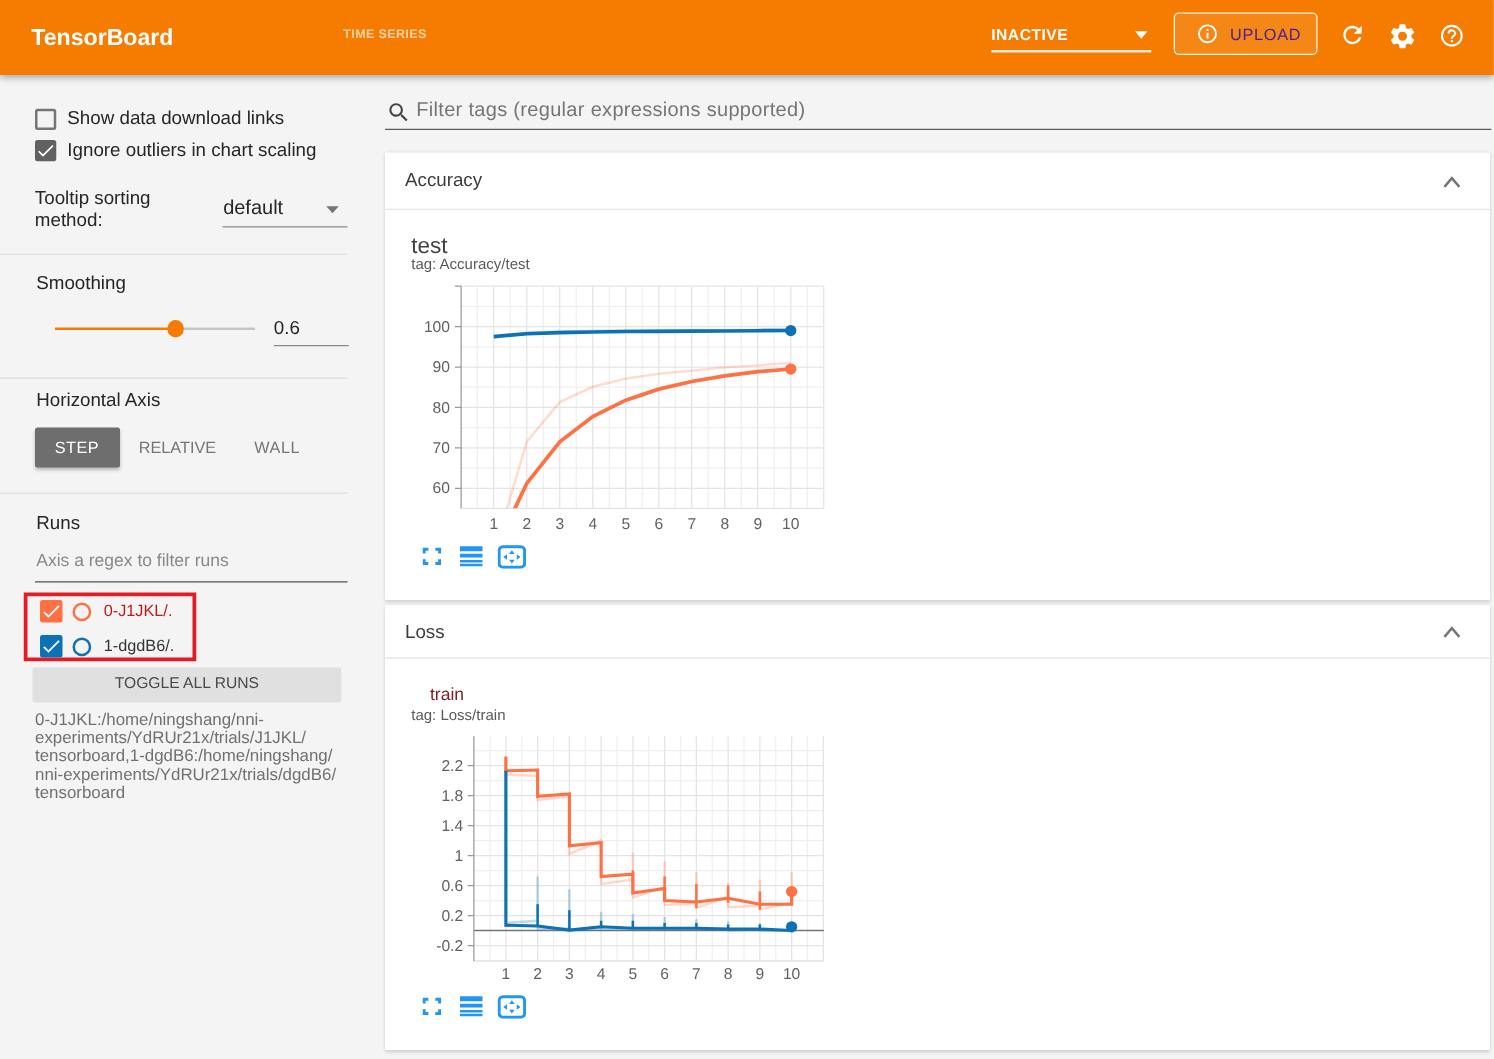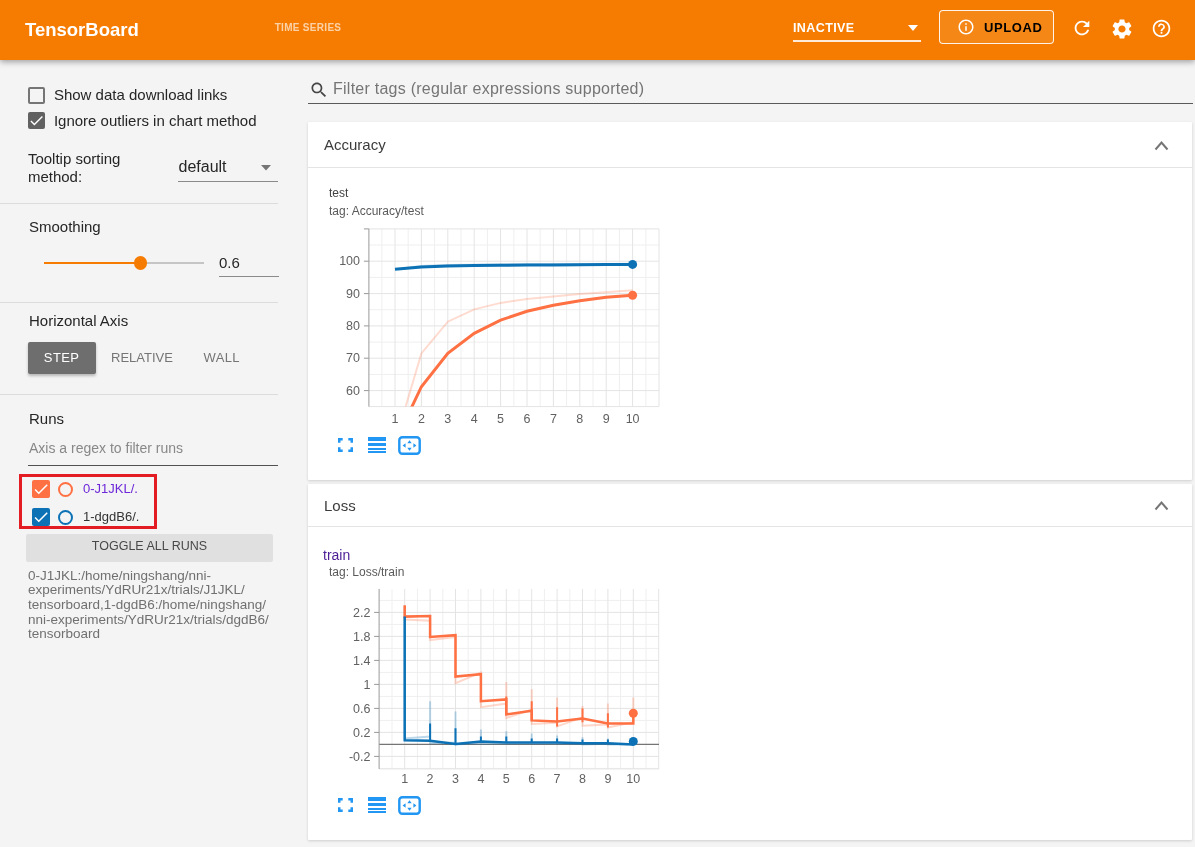--- a/index.html
+++ b/index.html
@@ -17,21 +17,21 @@
   <div class="abs" style="left:258px;top:22px;width:100px;text-align:center;font-size:10px;font-weight:bold;color:rgba(255,255,255,0.65);letter-spacing:0.3px">TIME&nbsp;SERIES</div>
   <div class="abs" style="left:793px;top:21px;font-size:12.5px;font-weight:bold;color:#fff;letter-spacing:0.4px">INACTIVE</div>
   <svg class="abs" style="left:906px;top:24px" width="14" height="8">
       <path fill="#fff" d="M2 1 L12 1 L7 7 Z"></path>
     </svg>
   <div class="abs" style="left:793px;top:40px;width:128px;height:1.5px;background:rgba(255,255,255,0.85)"></div>
   <div class="abs" style="left:939px;top:10px;width:115px;height:34px;border:1.5px solid rgba(255,255,255,0.9);border-radius:4px;background:rgba(255,255,255,0.09)">
     <svg class="abs" style="left:17px;top:6.5px" width="18" height="18" viewBox="0 0 24 24">
         <path fill="#fff" d="M11 17h2v-6h-2v6zm1-15C6.48 2 2 6.48 2 12s4.48 10 10 10 10-4.48 10-10S17.52 2 12 2zm0 18c-4.41 0-8-3.59-8-8s3.59-8 8-8 8 3.59 8 8-3.59 8-8 8zm-1-11h2V7h-2v2z"></path>
       </svg>
-    <div class="abs" style="left:44px;top:9px;font-size:13px;font-weight:bold;color:#000000;letter-spacing:0.6px">UPLOAD</div>
+    <div class="abs" style="left:44px;top:9px;font-size:13px;font-weight:normal;color:#4c1d95;letter-spacing:0.6px">UPLOAD</div>
   </div>
   <svg class="abs" style="left:1071px;top:17px" width="22" height="22" viewBox="0 0 24 24">
       <path fill="#fff" d="M17.65 6.35C16.2 4.9 14.21 4 12 4c-4.42 0-7.99 3.58-8 8s3.57 8 8 8c3.73 0 6.84-2.55 7.73-6h-2.08c-.82 2.33-3.04 4-5.65 4-3.31 0-6-2.69-6-6s2.69-6 6-6c1.66 0 3.14.69 4.22 1.78L13 11h7V4l-2.35 2.35z"></path>
     </svg>
   <svg class="abs" style="left:1110px;top:17px" width="24" height="24" viewBox="0 0 24 24">
       <path fill="#fff" d="M19.14 12.94c.04-.3.06-.61.06-.94 0-.32-.02-.64-.07-.94l2.03-1.58c.18-.14.23-.41.12-.61l-1.92-3.32c-.12-.22-.37-.29-.59-.22l-2.39.96c-.5-.38-1.03-.7-1.62-.94l-.36-2.54c-.04-.24-.24-.41-.48-.41h-3.84c-.24 0-.43.17-.47.41l-.36 2.54c-.59.24-1.13.57-1.62.94l-2.39-.96c-.22-.08-.47 0-.59.22L2.74 8.87c-.12.21-.08.47.12.61l2.03 1.58c-.05.3-.09.63-.09.94s.02.64.07.94l-2.03 1.58c-.18.14-.23.41-.12.61l1.92 3.32c.12.22.37.29.59.22l2.39-.96c.5.38 1.03.7 1.62.94l.36 2.54c.05.24.24.41.48.41h3.84c.24 0 .44-.17.47-.41l.36-2.54c.59-.24 1.13-.56 1.62-.94l2.39.96c.22.08.47 0 .59-.22l1.92-3.32c.12-.22.07-.47-.12-.61l-2.01-1.58zM12 15.6c-1.98 0-3.6-1.62-3.6-3.6s1.62-3.6 3.6-3.6 3.6 1.62 3.6 3.6-1.62 3.6-3.6 3.6z"></path>
     </svg>
   <svg class="abs" style="left:1151px;top:18px" width="21" height="21" viewBox="0 0 24 24">
       <path fill="#fff" d="M11 18h2v-2h-2v2zm1-16C6.48 2 2 6.48 2 12s4.48 10 10 10 10-4.48 10-10S17.52 2 12 2zm0 18c-4.41 0-8-3.59-8-8s3.59-8 8-8 8 3.59 8 8-3.59 8-8 8zm0-14c-2.21 0-4 1.79-4 4h2c0-1.1.9-2 2-2s2 .9 2 2c0 2-3 1.75-3 5h2c0-2.25 3-2.5 3-4.5 0-2.21-1.79-4-4-4z"></path>
     </svg>
@@ -40,21 +40,21 @@
 <div class="abs" style="left:0;top:60px;width:290px;height:656px;background:#f4f4f4">
 
   <div class="abs" style="left:28px;top:27.4px;width:17px;height:17px;border:2px solid #757575;border-radius:2px;background:#f4f4f4"></div>
   <div class="abs" style="left:53.9px;top:26.4px;font-size:15px;color:#262626">Show data download links</div>
 
   <div class="abs" style="left:28px;top:52.2px;width:17px;height:17px;border-radius:2px;background:#616161">
     <svg width="17" height="17" viewBox="0 0 24 24">
         <path fill="#fff" d="M9 16.17L4.83 12l-1.42 1.41L9 19 21 7l-1.41-1.41z"></path>
       </svg>
   </div>
-  <div class="abs" style="left:53.9px;top:52.4px;font-size:15px;color:#262626">Ignore outliers in chart method</div>
+  <div class="abs" style="left:53.9px;top:52.4px;font-size:15px;color:#262626">Ignore outliers in chart scaling</div>
 
   <div class="abs" style="left:27.9px;top:90.4px;width:130px;font-size:15px;color:#262626;line-height:18px">Tooltip sorting method:</div>
   <div class="abs" style="left:178.5px;top:97.5px;font-size:16px;color:#262626">default</div>
   <div class="abs" style="left:178px;top:121.4px;width:100px;height:1px;background:#8a8a8a"></div>
   <svg class="abs" style="left:259.5px;top:103.8px" width="12" height="7">
       <path fill="#757575" d="M1 1 L11 1 L6 6.5 Z"></path>
     </svg>
   <div class="abs" style="left:0;top:142.5px;width:278px;height:1px;background:#dcdcdc"></div>
 
   <div class="abs" style="left:29px;top:158.3px;font-size:15px;color:#262626">Smoothing</div>
@@ -78,21 +78,21 @@
   <div class="abs" style="left:28px;top:404.5px;width:250px;height:1.3px;background:#515151"></div>
 
   <div class="abs" style="left:18.8px;top:413.5px;width:138px;height:55.5px;border:3.5px solid #e31b23"></div>
 
   <div class="abs" style="left:32px;top:420px;width:18px;height:18px;border-radius:2px;background:#ff7043">
     <svg width="18" height="18" viewBox="0 0 24 24">
         <path fill="#fff" d="M9 16.17L4.83 12l-1.42 1.41L9 19 21 7l-1.41-1.41z"></path>
       </svg>
   </div>
   <div class="abs" style="left:57.5px;top:422px;width:15px;height:15px;border:2.5px solid #ff7043;border-radius:50%"></div>
-  <div class="abs" style="left:83px;top:420.6px;font-size:13px;color:#6d28d9">0-J1JKL/.</div>
+  <div class="abs" style="left:83px;top:420.6px;font-size:13px;color:#b91c1c">0-J1JKL/.</div>
 
   <div class="abs" style="left:32px;top:448px;width:18px;height:18px;border-radius:2px;background:#0d72b5">
     <svg width="18" height="18" viewBox="0 0 24 24">
         <path fill="#fff" d="M9 16.17L4.83 12l-1.42 1.41L9 19 21 7l-1.41-1.41z"></path>
       </svg>
   </div>
   <div class="abs" style="left:57.5px;top:450px;width:15px;height:15px;border:2.5px solid #0d72b5;border-radius:50%"></div>
   <div class="abs" style="left:83px;top:448.8px;font-size:13px;color:#333">1-dgdB6/.</div>
 
   <div class="abs" style="left:26px;top:474px;width:247px;height:28px;background:#e0e0e0;border-radius:2px">
@@ -108,21 +108,21 @@
 <div class="abs" style="left:308px;top:103px;width:885px;height:1.4px;background:#5a5a5a"></div>
 
 <div class="card" style="top:121.5px;height:358.5px">
   <div class="cardhead">
     <div class="ctitle">Accuracy</div>
     <svg class="chev" width="15" height="11">
         <path d="M1.5 9.5 L7.5 2.5 L13.5 9.5" stroke="#757575" stroke-width="2" fill="none"></path>
       </svg>
   </div>
 </div>
-<div class="abs" style="left:329px;top:186.4px;font-size:12px;color:#424242">test</div>
+<div class="abs" style="left:329px;top:186.4px;font-size:18px;color:#424242">test</div>
 <div class="abs" style="left:329px;top:203.8px;font-size:12px;color:#5a5a5a">tag: Accuracy/test</div>
 <svg width="330" height="205" style="position:absolute;left:330px;top:225px">
     <defs>
       <clipPath id="ac">
         <rect x="38.9" y="3.9" width="290.1" height="177.7"></rect>
       </clipPath>
     </defs>
     <g stroke="#efefef" stroke-width="1">
       <line x1="38.9" y1="20.0" x2="329" y2="20.0"></line>
       <line x1="38.9" y1="52.4" x2="329" y2="52.4"></line>
@@ -209,21 +209,21 @@
 </svg>
 
 <div class="card" style="top:483.5px;height:356.5px">
   <div class="cardhead" style="height:43px">
     <div class="ctitle" style="top:13px">Loss</div>
     <svg class="chev" style="top:16.5px" width="15" height="11">
         <path d="M1.5 9.5 L7.5 2.5 L13.5 9.5" stroke="#757575" stroke-width="2" fill="none"></path>
       </svg>
   </div>
 </div>
-<div class="abs" style="left:323px;top:546.9px;font-size:14px;color:#4c1d95">train</div>
+<div class="abs" style="left:344px;top:546.9px;font-size:14px;color:#7f1d1d">train</div>
 <div class="abs" style="left:329px;top:564.5px;font-size:12px;color:#5a5a5a">tag: Loss/train</div>
 <svg width="330" height="205" style="position:absolute;left:330px;top:585px">
     <defs>
       <clipPath id="lc">
         <rect x="49.1" y="3.9" width="279.9" height="180"></rect>
       </clipPath>
     </defs>
     <g stroke="#efefef" stroke-width="1">
       <line x1="49.1" y1="15.4" x2="329" y2="15.4"></line>
       <line x1="49.1" y1="39.4" x2="329" y2="39.4"></line>

